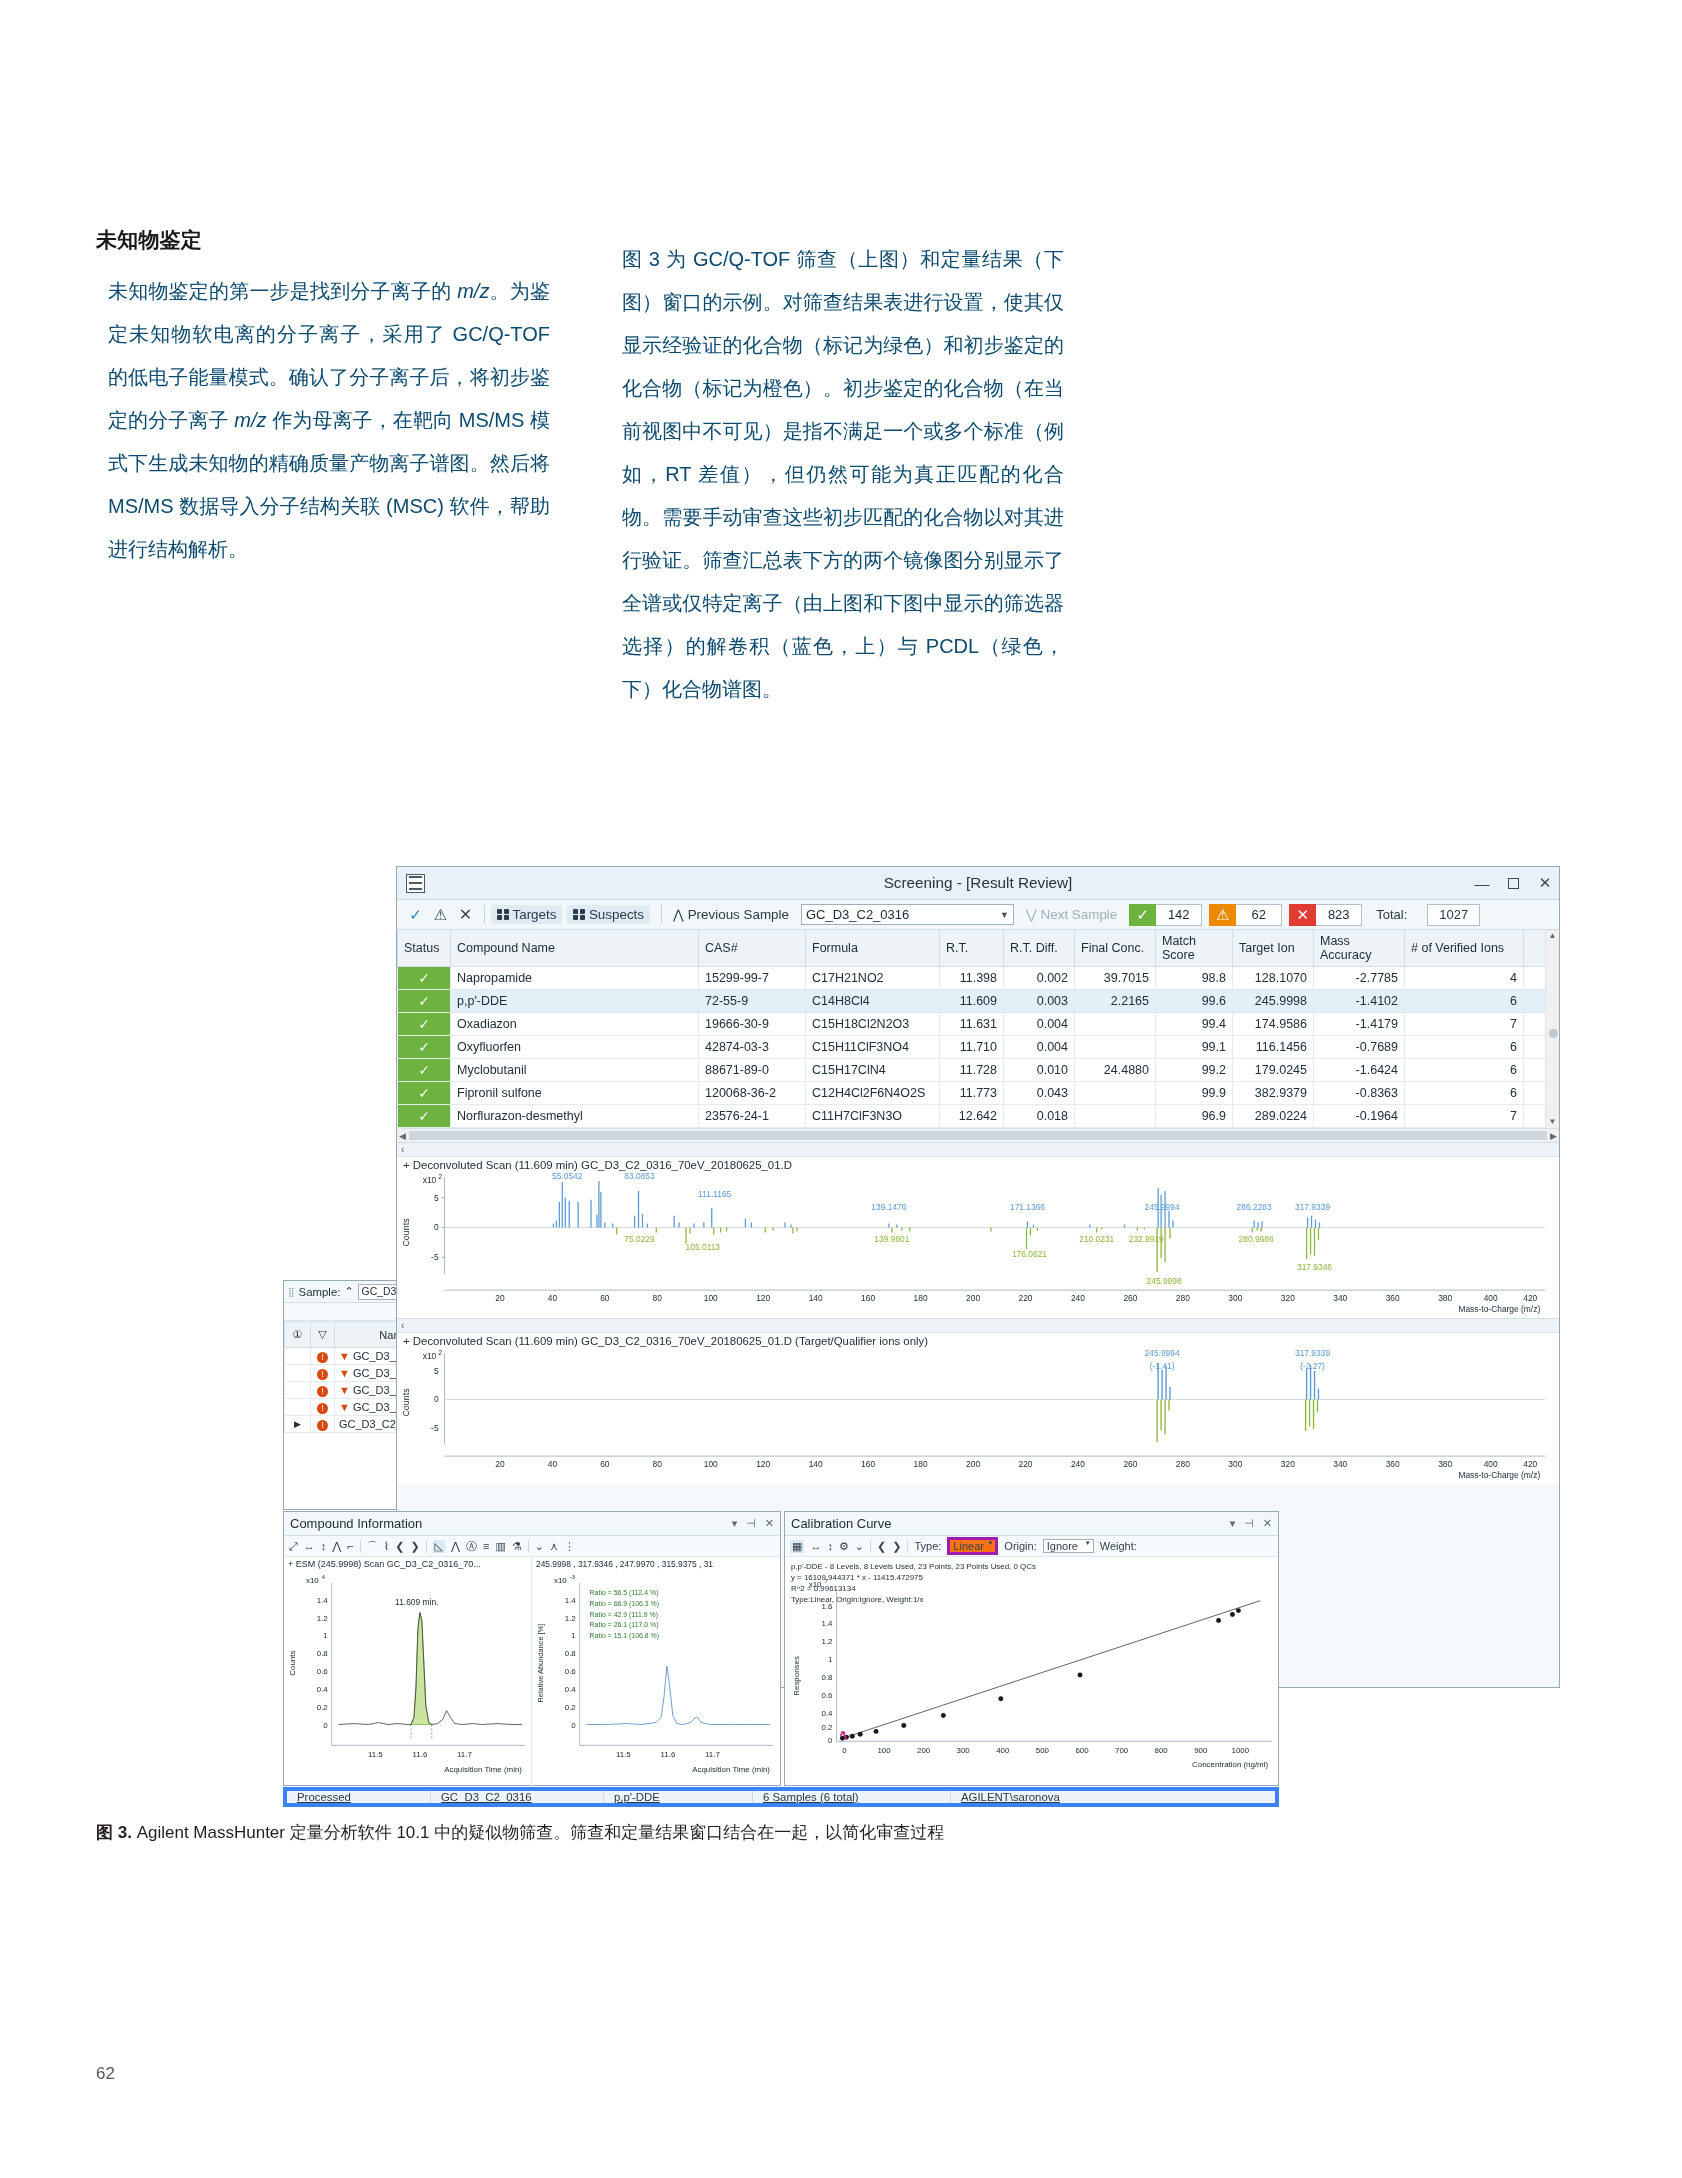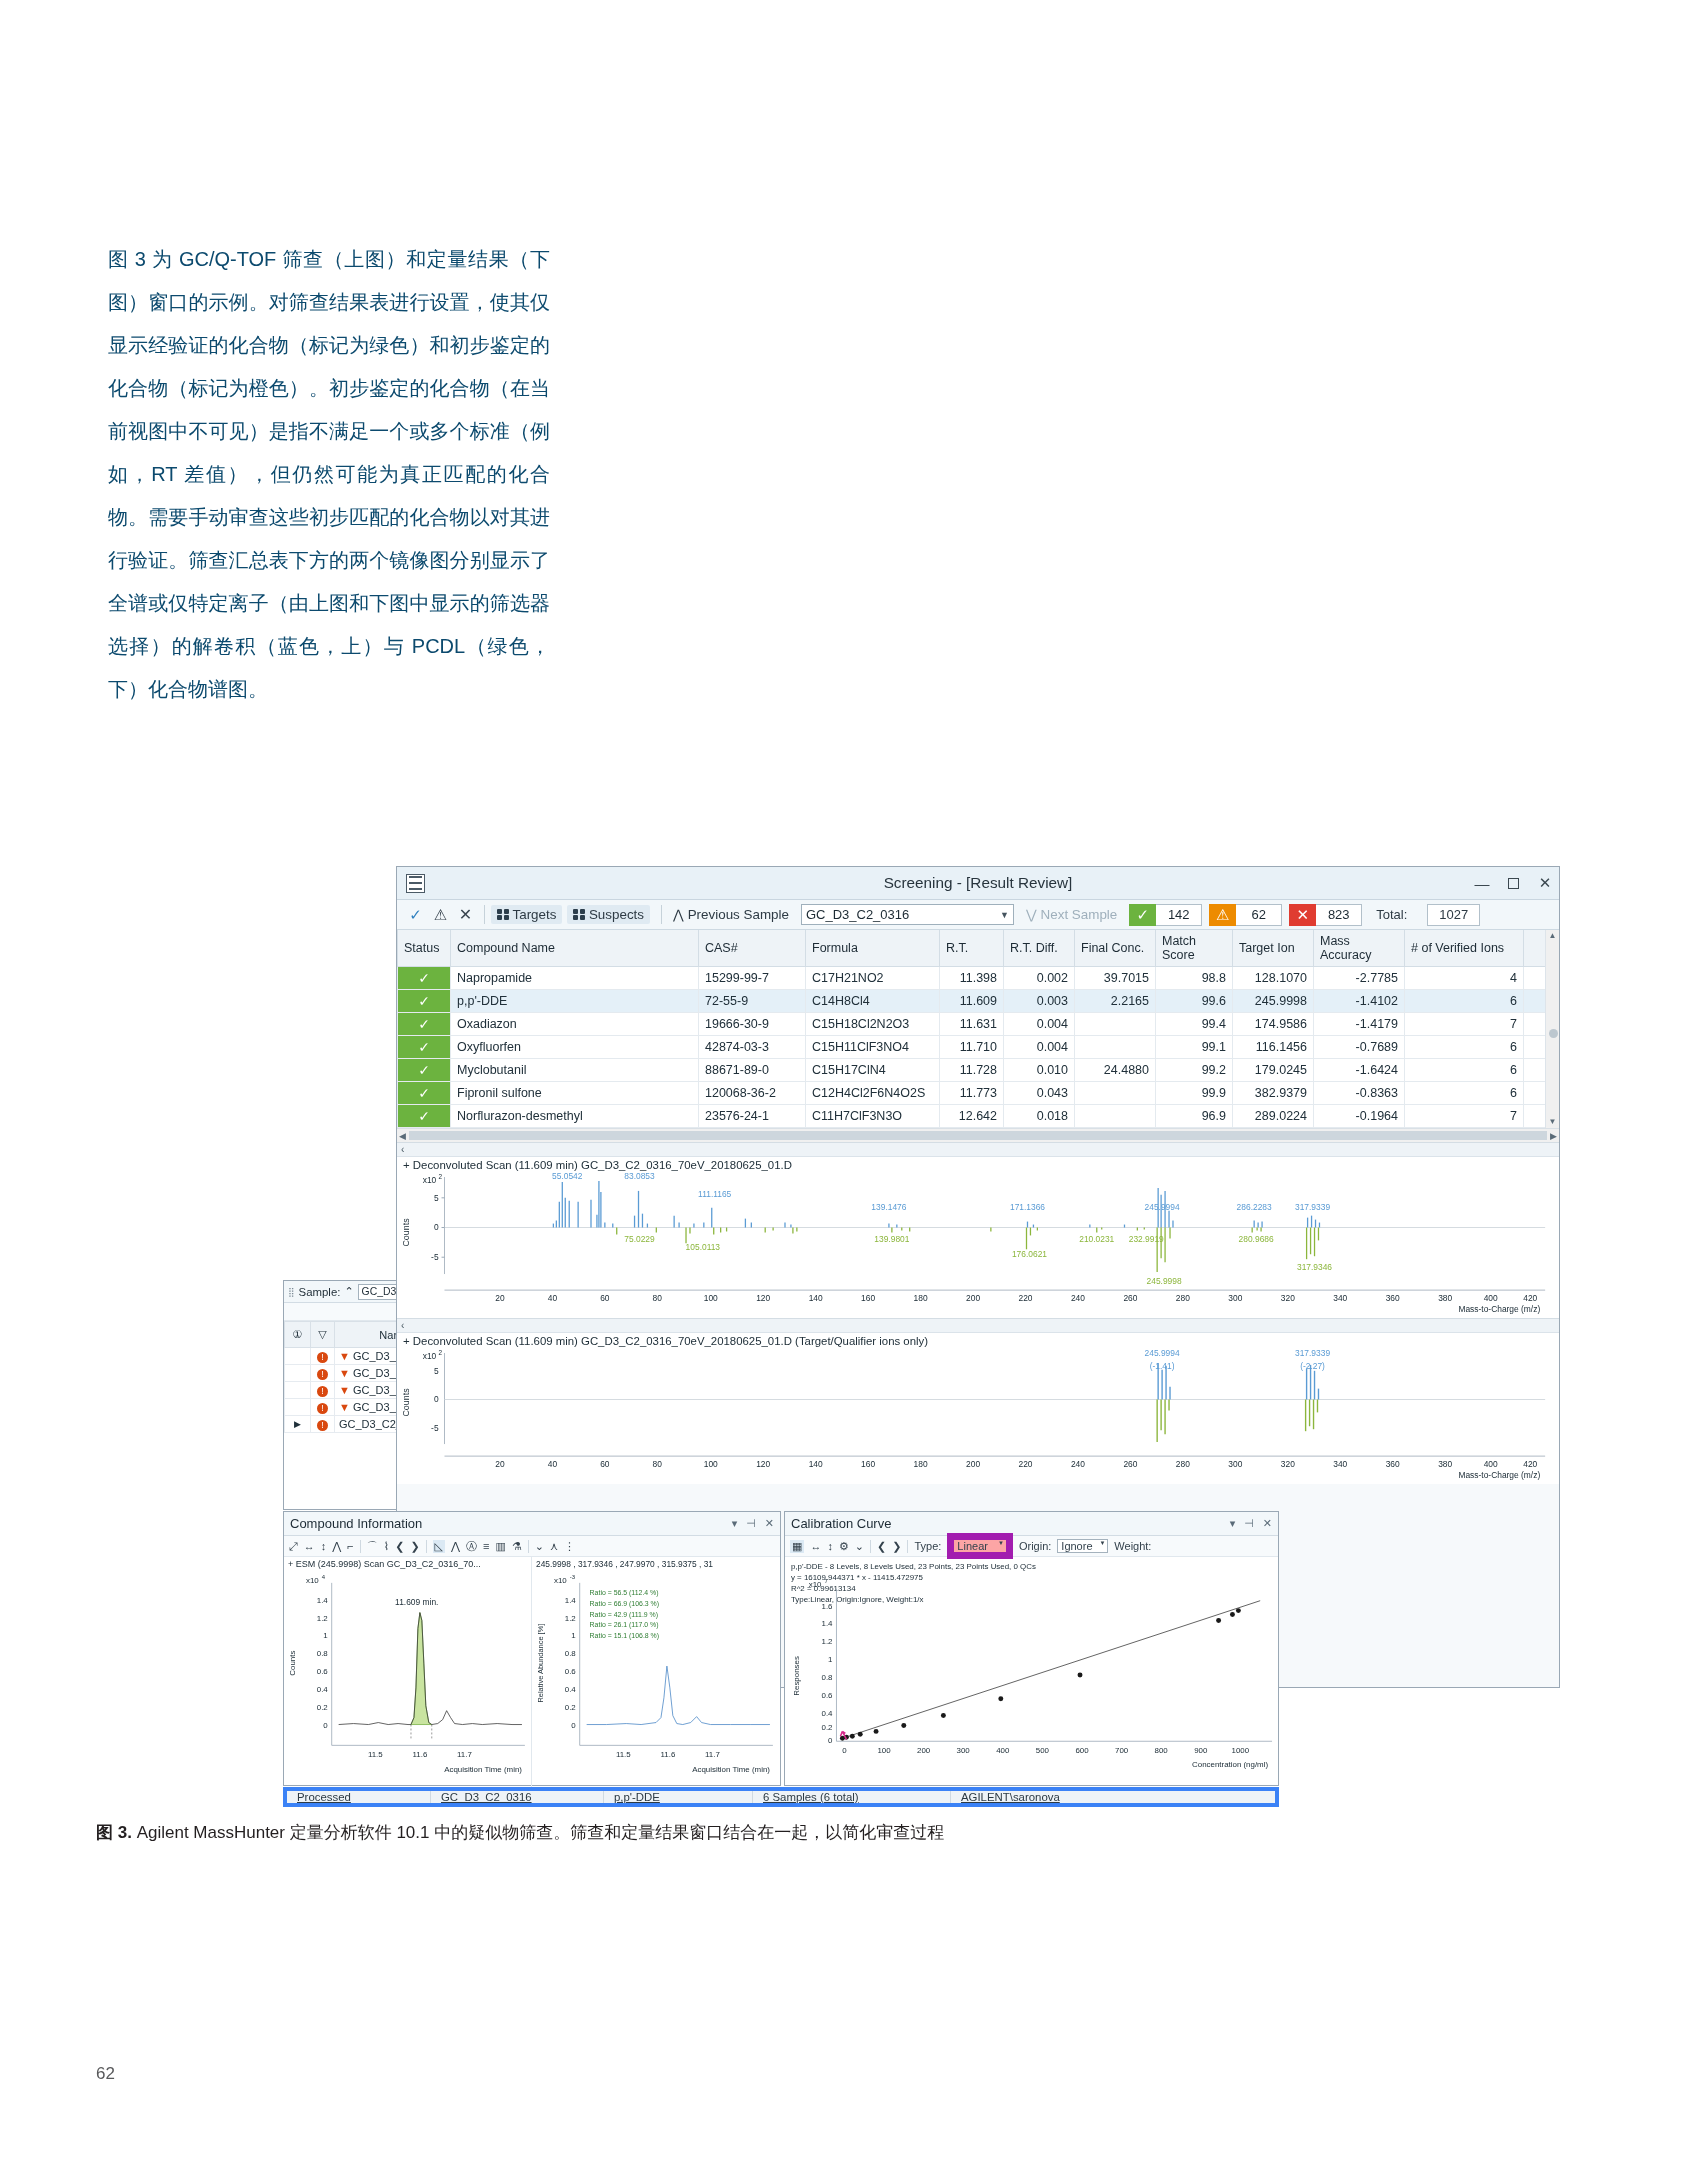--- a/index.html
+++ b/index.html
@@ -145,20 +145,24 @@
     background:#eef3f7; border-top:1px solid #d2dce4;
     display:flex; align-items:center; font-size:11.4px; color:#2c3a44;
   }
   .statusbar .cell { border-right:1px solid #cfd9e1; padding:0 10px; height:100%; display:flex; align-items:center; }
 </style>
 </head>
 <body>
 
 <div class="cols">
 
+  <div class="col">
+    <h3 class="h-sub">未知物鉴定</h3>
+    <p class="body-p"><span>未知物鉴定的第一步是找到分子离子的 </span><span class="it">m/z</span><span>。为鉴定未知物软电离的分子离子，采用了 GC/Q-TOF 的低电子能量模式。确认了分子离子后，将初步鉴定的分子离子 </span><span class="it">m/z</span><span> 作为母离子，在靶向 MS/MS 模式下生成未知物的精确质量产物离子谱图。然后将 MS/MS 数据导入分子结构关联 (MSC) 软件，帮助进行结构解析。</span></p>
+  </div>
 
 
   <div class="col">
     <p class="body-p">图 3 为 GC/Q-TOF 筛查（上图）和定量结果（下图）窗口的示例。对筛查结果表进行设置，使其仅显示经验证的化合物（标记为绿色）和初步鉴定的化合物（标记为橙色）。初步鉴定的化合物（在当前视图中不可见）是指不满足一个或多个标准（例如，RT 差值），但仍然可能为真正匹配的化合物。需要手动审查这些初步匹配的化合物以对其进行验证。筛查汇总表下方的两个镜像图分别显示了全谱或仅特定离子（由上图和下图中显示的筛选器选择）的解卷积（蓝色，上）与 PCDL（绿色，下）化合物谱图。</p>
   </div>
 </div>
 
 <div class="shot">
 
   <div class="samplewin">
@@ -776,21 +780,21 @@
       <span style="background:#dbe9f4;padding:0 2px">▦</span>
       <span>↔</span>
       <span>↕</span>
       <span>⚙</span>
       <span>⌄</span>
       <span style="width:1px;height:13px;background:#cfd9e1;display:inline-block"></span>
       <span>❮</span>
       <span>❯</span>
       <span style="width:1px;height:13px;background:#cfd9e1;display:inline-block"></span>
       <span>Type:</span>
-      <span style="border:7px solid #a21caf;background:#fca5a5;padding:0 18px 0 3px;min-width:51px;position:relative"><span>Linear</span><span style="position:absolute;right:2px;font-size:6px">▼</span></span>
+      <span style="border:3px solid #a21caf;background:#f97316;padding:0 10px 0 3px;min-width:51px;position:relative"><span>Linear</span><span style="position:absolute;right:2px;font-size:6px">▼</span></span>
       <span>Origin:</span>
       <span style="border:1px solid #a4b2bd;background:#fff;padding:0 10px 0 3px;min-width:51px;position:relative"><span>Ignore</span><span style="position:absolute;right:2px;font-size:6px">▼</span></span>
       <span>Weight:</span>
     </div>
 
     <div style="position:relative;height:231px">
       <svg width="493" height="226" viewBox="0 0 498 228">
         <g font-size="8" fill="#20303a" font-family="Liberation Sans, sans-serif">
           <text x="6" y="12">p,p'-DDE - 8 Levels, 8 Levels Used, 23 Points, 23 Points Used, 0 QCs</text>
           <text x="6" y="23">y = 16109.944371 * x - 11415.472975</text>

